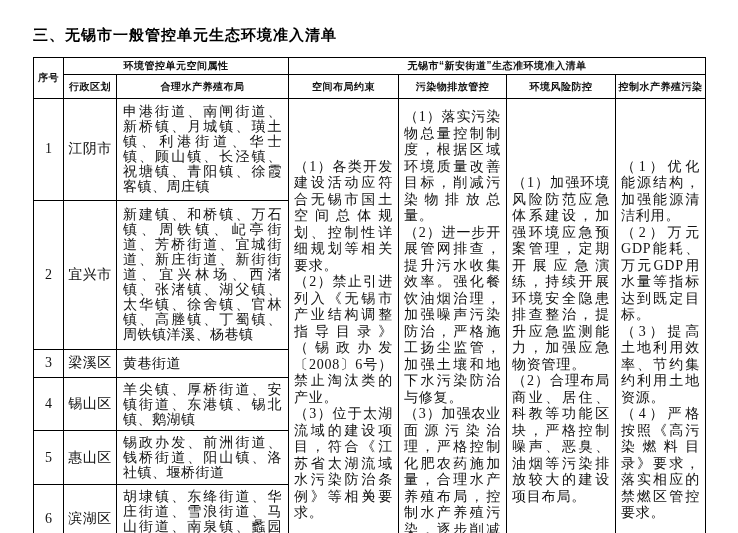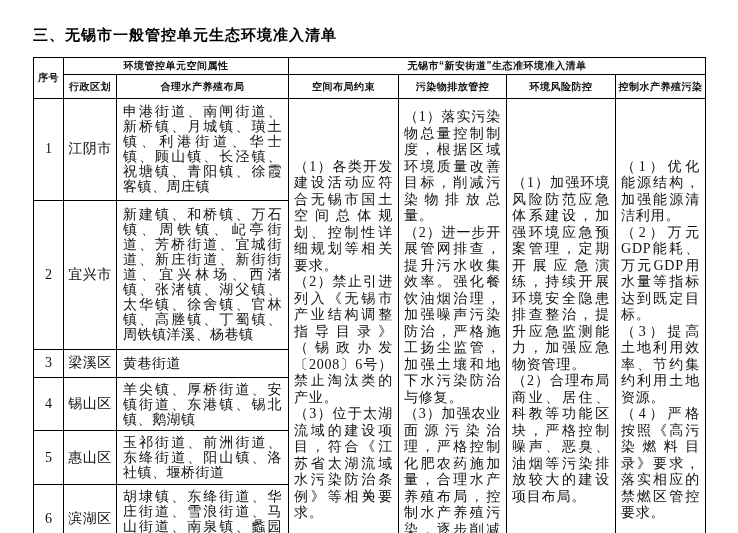--- a/index.html
+++ b/index.html
@@ -112,21 +112,21 @@
         <td class="c-units">黄巷街道</td>
       </tr>
       <tr class="r4">
         <td class="c-no">4</td>
         <td class="c-district">锡山区</td>
         <td class="c-units">羊尖镇、厚桥街道、安镇街道、东港镇、锡北镇、鹅湖镇</td>
       </tr>
       <tr class="r5">
         <td class="c-no">5</td>
         <td class="c-district">惠山区</td>
-        <td class="c-units">玉祁街道、前洲街道、东绛街道、阳山镇、洛社镇、堰桥街道</td>
+        <td class="c-units">锡政办发、前洲街道、钱桥街道、阳山镇、洛社镇、堰桥街道</td>
       </tr>
       <tr class="r6">
         <td class="c-no">6</td>
         <td class="c-district">滨湖区</td>
         <td class="c-units">胡埭镇、东绛街道、华庄街道、雪浪街道、马山街道、南泉镇、蠡园街道</td>
       </tr>
       <tr class="r7">
         <td class="c-no">7</td>
         <td class="c-district">新吴区</td>
         <td class="c-units">新安街道</td>

